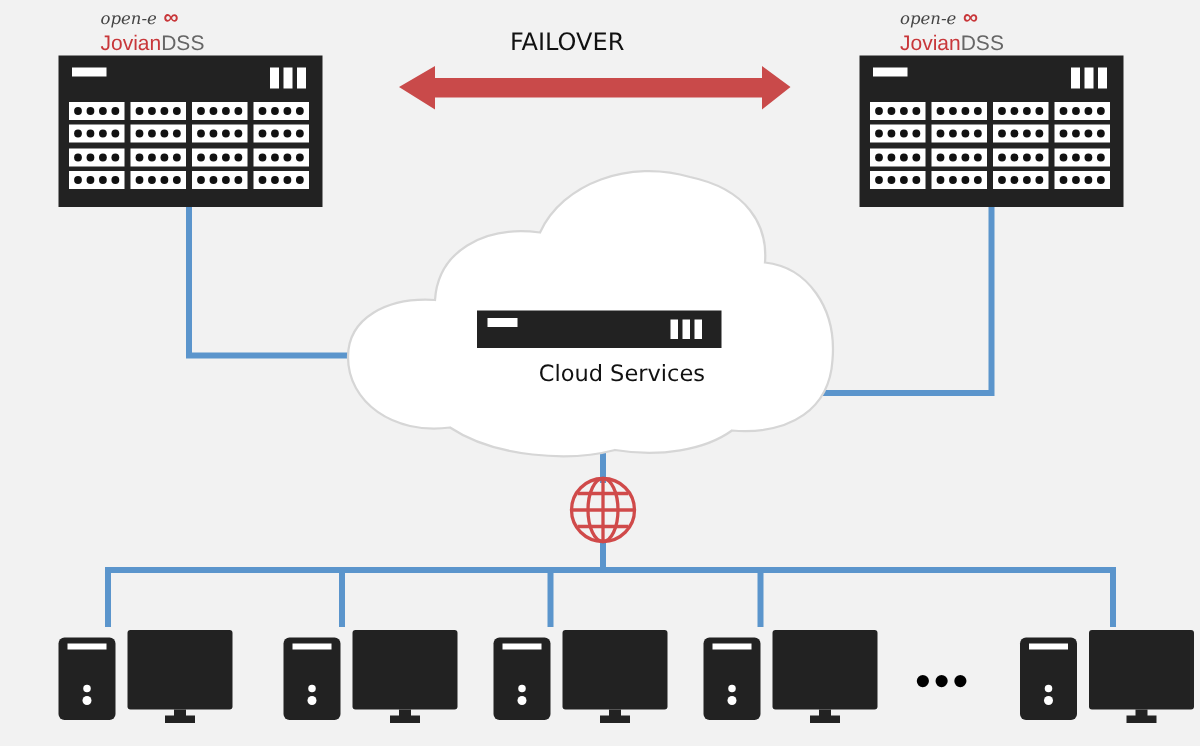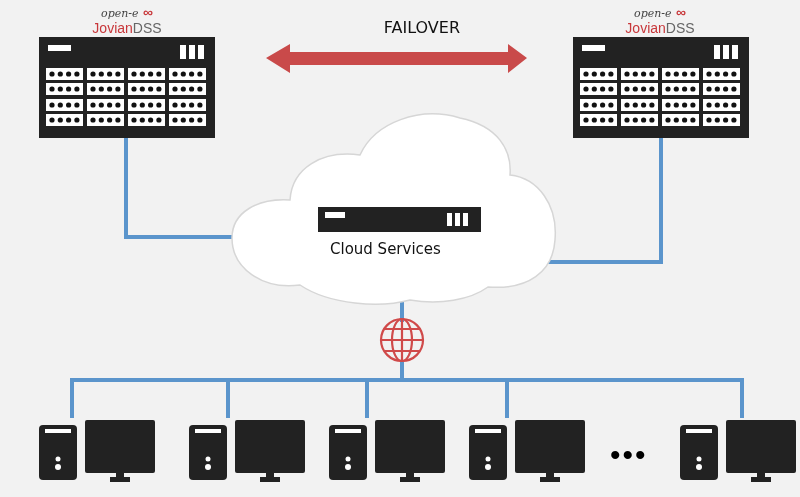--- a/index.html
+++ b/index.html
@@ -1,18 +1,18 @@
 <!DOCTYPE html>
 <html><head>
 <meta charset="utf-8">
 <style>
   html,body{margin:0;padding:0;}
   body{width:800px;height:497px;background:#f2f2f2;position:relative;overflow:hidden;font-family:"Liberation Sans",sans-serif;}
   svg{position:absolute;left:0;top:0;}
-  .brand{position:absolute;text-align:center;width:120px;line-height:1;}
+  .brand{position:absolute;width:120px;line-height:1;}
   .brand .oe{font-family:"DejaVu Serif",serif;font-style:italic;font-size:11px;color:#444;}
   .brand .inf{color:#c8373a;font-weight:bold;font-size:14px;}
   .brand .jv{font-size:14px;color:#c8373a;margin-top:1px;}
   .brand .jv span{color:#666;}
   .label{position:absolute;color:#111;font-family:"DejaVu Sans",sans-serif;}
   .dots{position:absolute;font-size:30px;letter-spacing:2px;color:#000;line-height:1;}
 </style>
 </head>
 <body>
 
@@ -307,15 +307,15 @@
 
 <div class="brand" style="left:67px;top:4px;">
   <div><span class="oe">open-e</span> <span class="inf">∞</span></div>
   <div class="jv"><span style="color:#c8373a">Jovian</span><span>DSS</span></div>
 </div>
 <div class="brand" style="left:600px;top:4px;">
   <div><span class="oe">open-e</span> <span class="inf">∞</span></div>
   <div class="jv"><span style="color:#c8373a">Jovian</span><span>DSS</span></div>
 </div>
 
-<div class="label" style="left:340px;top:18px;width:120px;text-align:right;font-size:16px;">FAILOVER</div>
-<div class="label" style="left:330px;top:240px;width:140px;text-align:left;font-size:15px;">Cloud Services</div>
+<div class="label" style="left:340px;top:18px;width:120px;text-align:left;font-size:16px;">FAILOVER</div>
+<div class="label" style="left:330px;top:240px;width:140px;text-align:right;font-size:15px;">Cloud Services</div>
 <div class="dots" style="left:610px;top:440px;">•••</div>
 
 </body></html>

